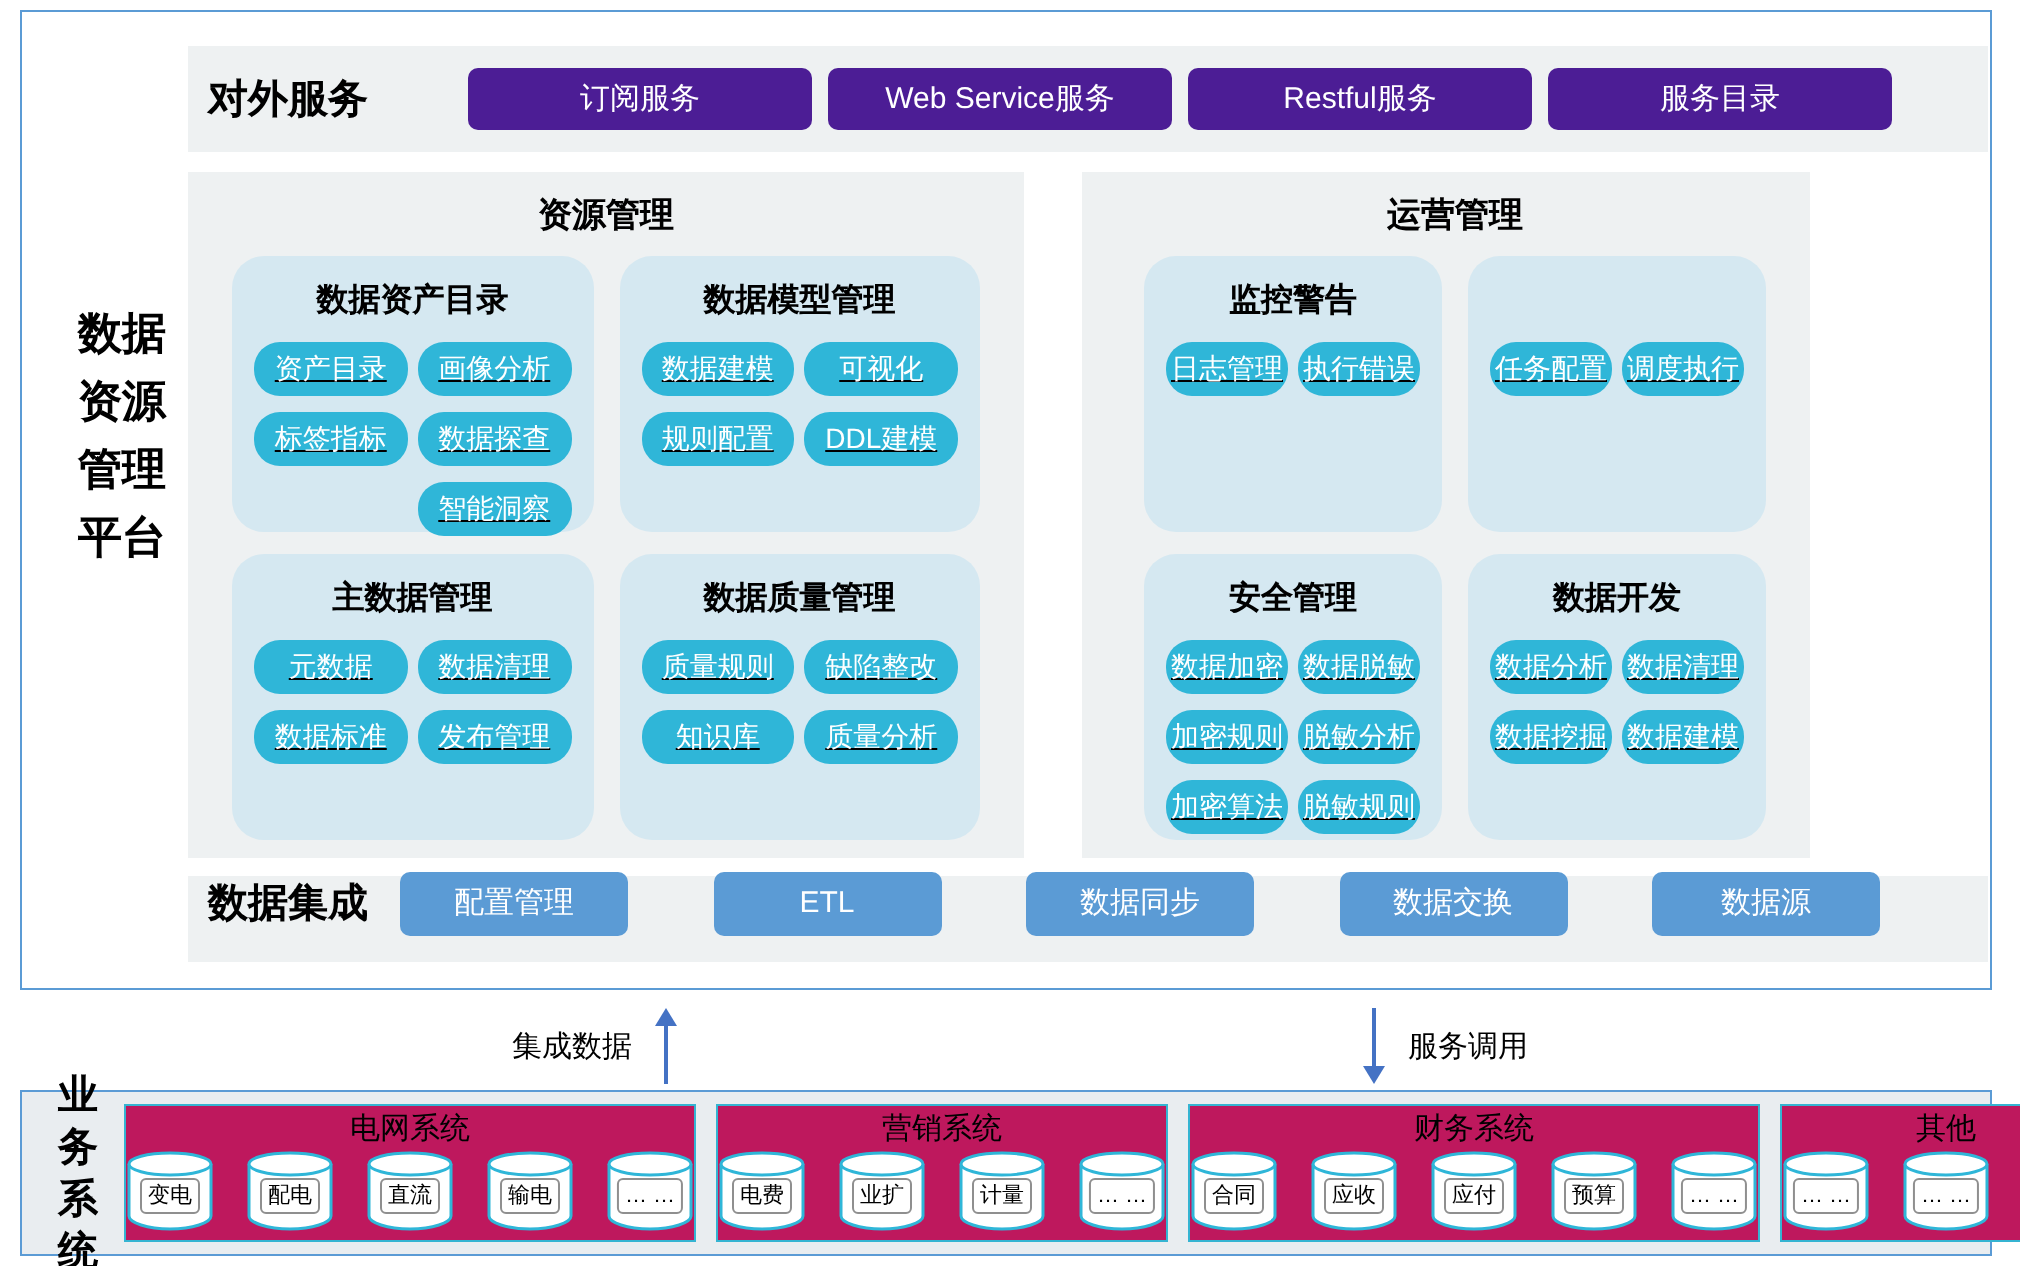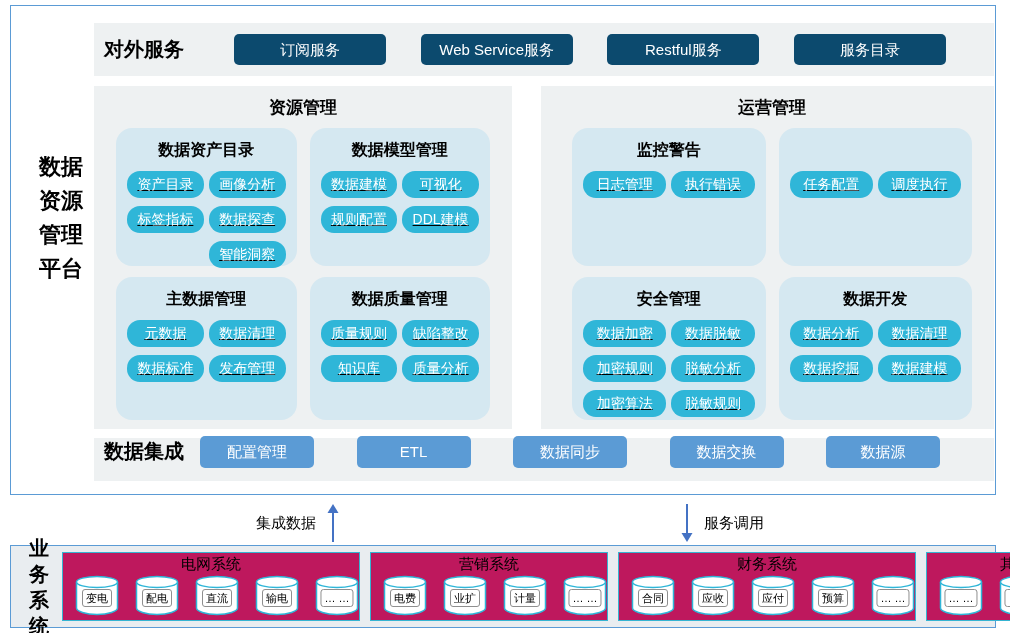--- a/index.html
+++ b/index.html
@@ -12,27 +12,27 @@
   .platform { position:absolute; left:10px; top:5px; width:986px; height:490px;
     border:1px solid #5b9bd5; background:#fff; }
   .platform-title { position:absolute; left:20px; top:144px; width:60px;
     font-size:22px; font-weight:bold; line-height:34px; text-align:center; }
   .content { position:absolute; left:83px; top:17px; width:900px; }
   .band { background:#eef1f2; display:flex; align-items:center; }
   .band-top { height:53px; padding:0 12px 0 10px; }
   .band-label { font-size:20px; font-weight:bold; white-space:nowrap; }
   .band-top .band-buttons { flex:1; display:flex; justify-content:space-between;
     margin-left:50px; padding-right:36px; }
-  .bbtn { background:#0c4a6e; color:#fff; border-radius:5px; font-size:15px;
-    height:31px; line-height:31px; text-align:center; width:152px; }
+  .bbtn { background:#4c1d95; color:#fff; border-radius:5px; font-size:15px;
+    height:31px; line-height:31px; text-align:center; width:172px; }
   
   .main-row { display:flex; gap:29px; margin-top:10px; }
   .panel { background:#eef1f2; padding:7px 10px 13px; height:343px; }
   .panel-res { width:418px; }
-  .panel-ops { width:453px;padding-left:19px; }
+  .panel-ops { width:364px;padding-left:19px; }
   .panel-title { font-size:17px; font-weight:bold; text-align:center; margin:3px 0 9px; }
   .box-grid { display:grid; grid-template-columns:1fr 1fr; grid-template-rows:138px 143px;
     gap:11px 13px; padding:0 12px; }
   .box { background:#d5e8f1; border-radius:16px; padding:8px 8px 6px; }
   .box-title { font-size:16px; font-weight:bold; text-align:center; min-height:22px;
     margin:4px 0 9px; }
   .chip-grid { display:grid; grid-template-columns:1fr 1fr; gap:8px 5px; padding:0 3px;text-decoration:underline; }
   .chip { background:#2fb6d8; color:#fff; font-size:14px; height:27px; line-height:27px;
     text-align:center; border-radius:13px; white-space:nowrap; overflow:hidden; }
   .col2 { grid-column:2; }
@@ -49,21 +49,21 @@
   
   .business { position:absolute; left:10px; top:545px; width:986px; height:83px;
     border:1px solid #5b9bd5; background:#e9edf0; display:flex; align-items:center; }
   .business-label { width:64px; margin-left:18px; font-size:20px; font-weight:bold;
     line-height:26px; text-align:center; }
   .systems { flex:1; display:flex; gap:10px; margin:0 9px 0 13px; height:69px; }
   .sys { background:#be185d; border:1px solid #35b4d2; display:flex; flex-direction:column;
     align-items:center; }
   .sys-grid  { flex:254; } .sys-mkt { flex:200; } .sys-fin { flex:246; } .sys-other { flex:158; }
   .sys-title { font-size:15px; margin-top:2px; }
-  .cyl-row { display:flex; gap:16px; margin-top:1px;padding-left:12px; }
+  .cyl-row { display:flex; gap:16px; margin-top:1px; }
   .cyl { position:relative; width:44px; height:41px; }
   .cyl-label { position:absolute; left:50%; top:14px; transform:translateX(-50%);
     background:#fff; border:1px solid #8f8f8f; border-radius:3px; font-size:11px;
     line-height:14px; padding:1px 3px; white-space:nowrap; }
 </style>
 </head>
 <body>
 
 <div class="platform">
 

